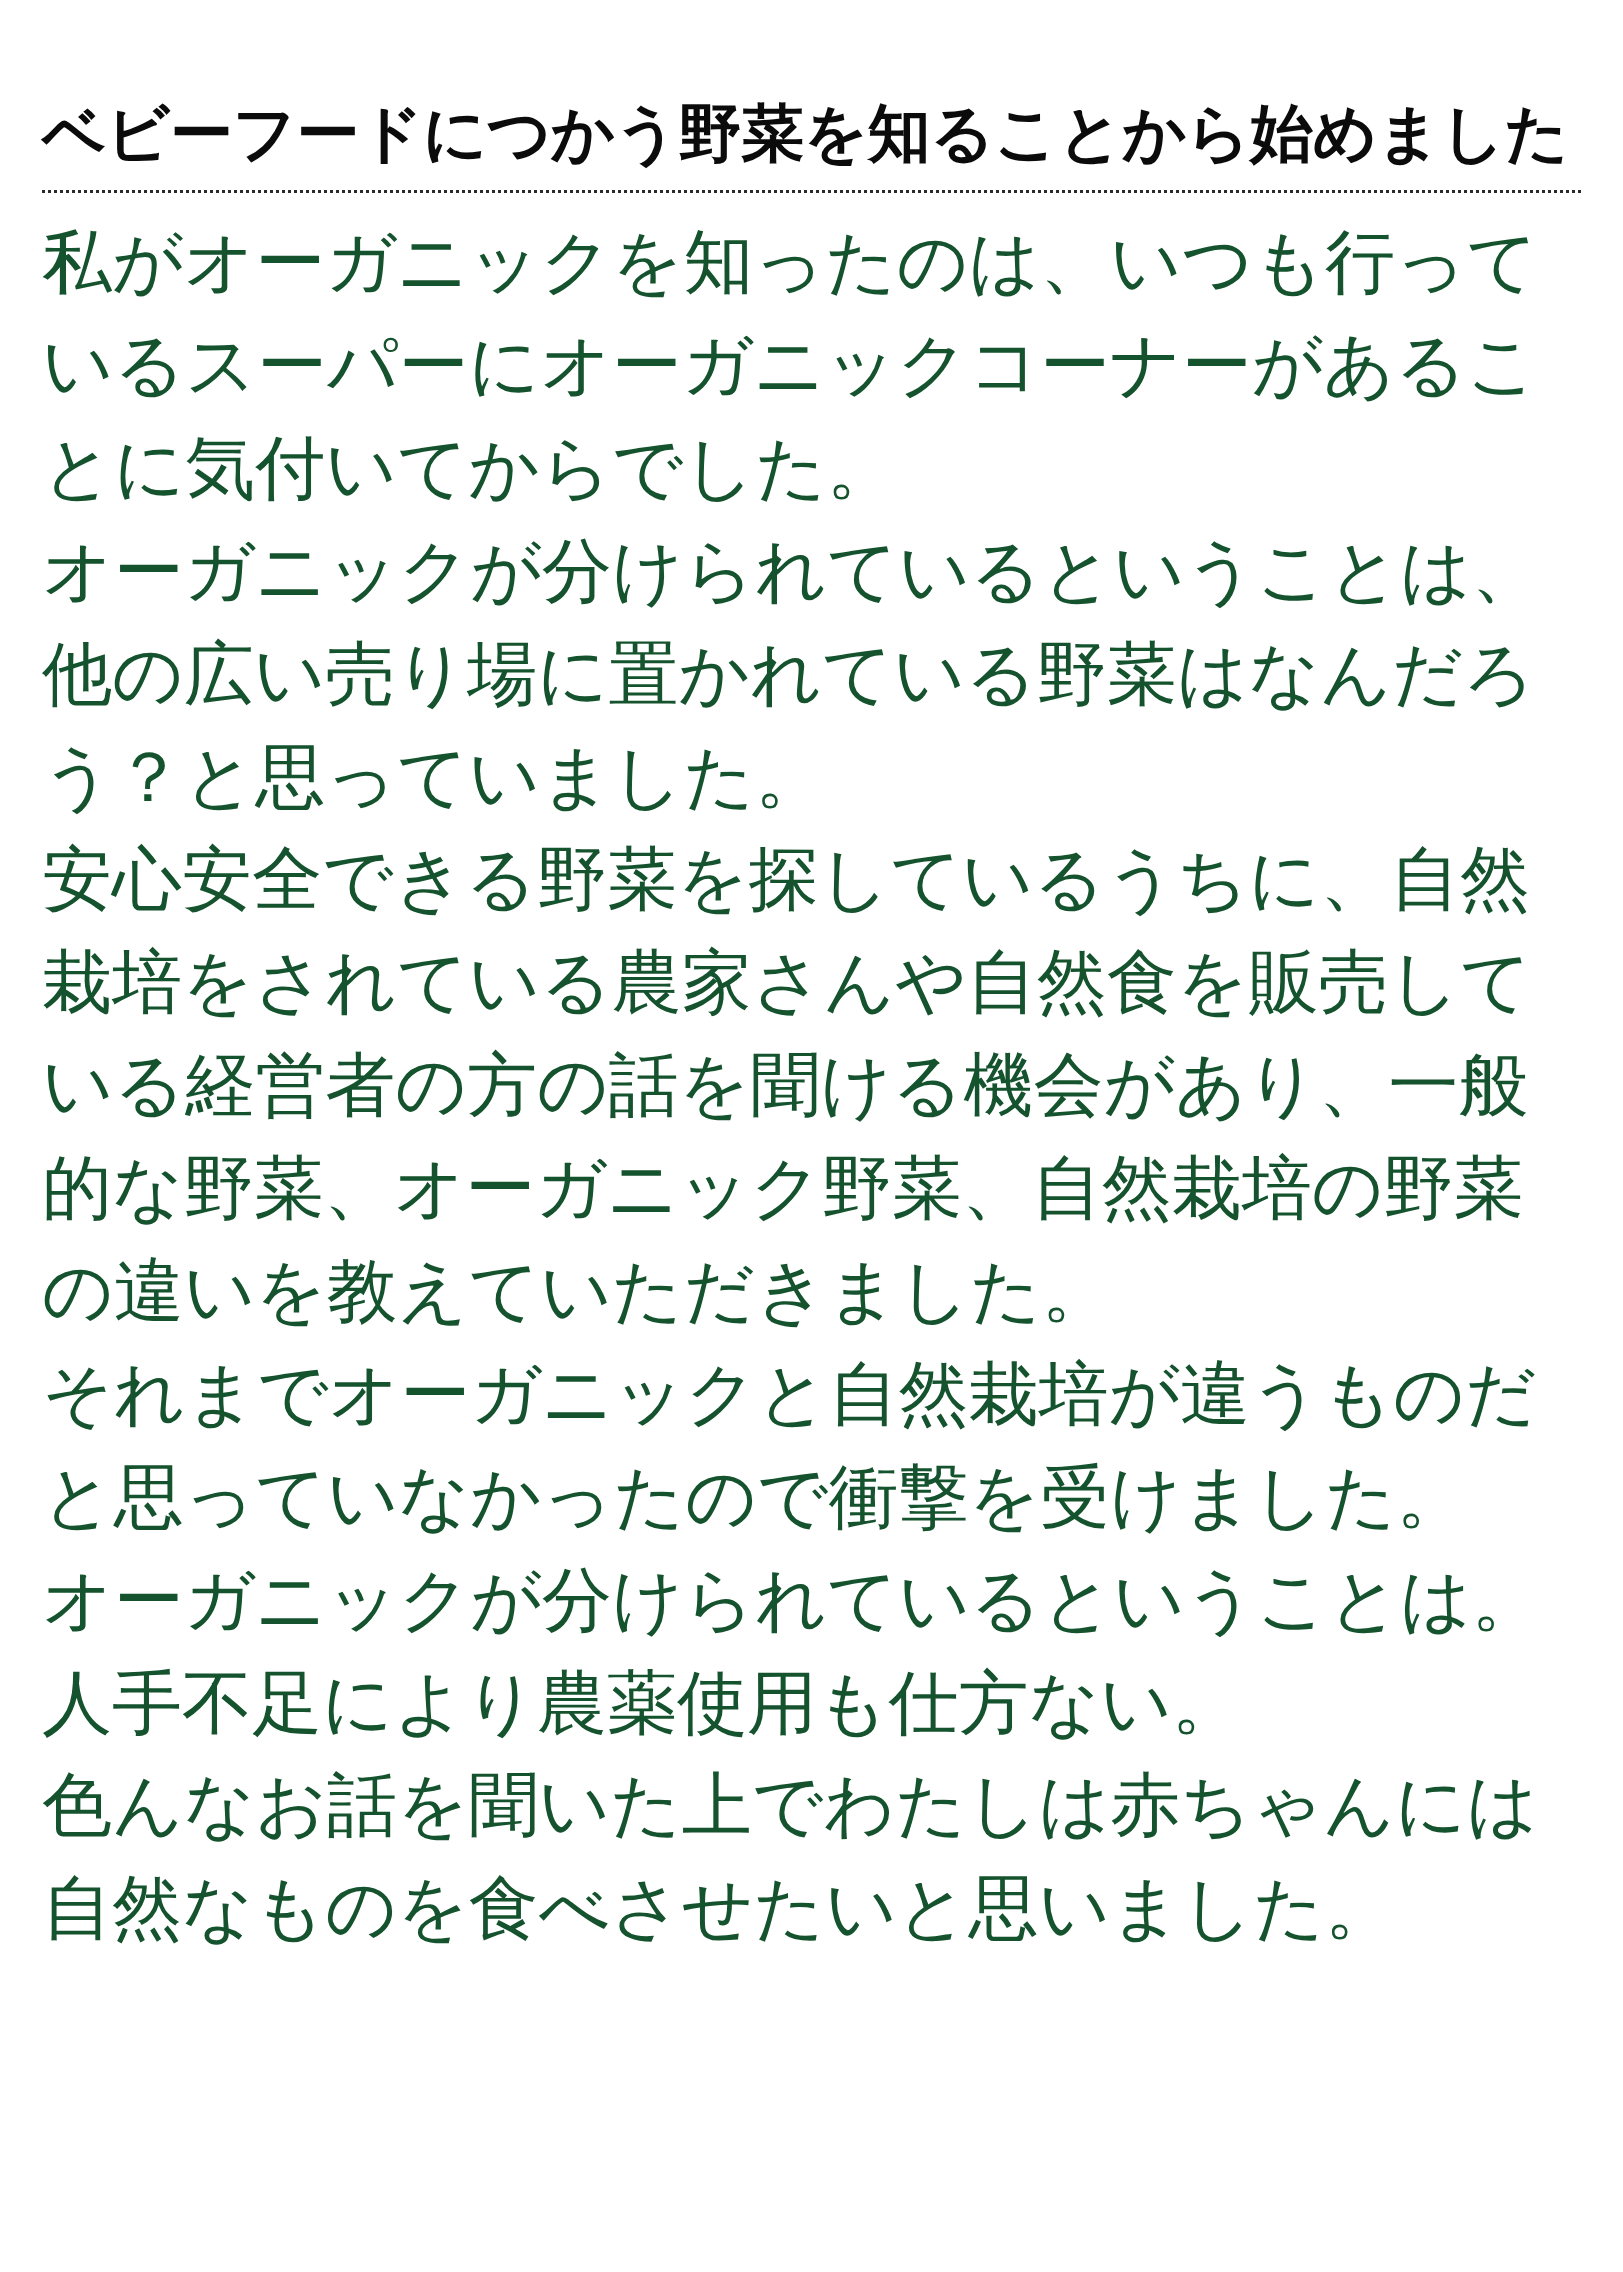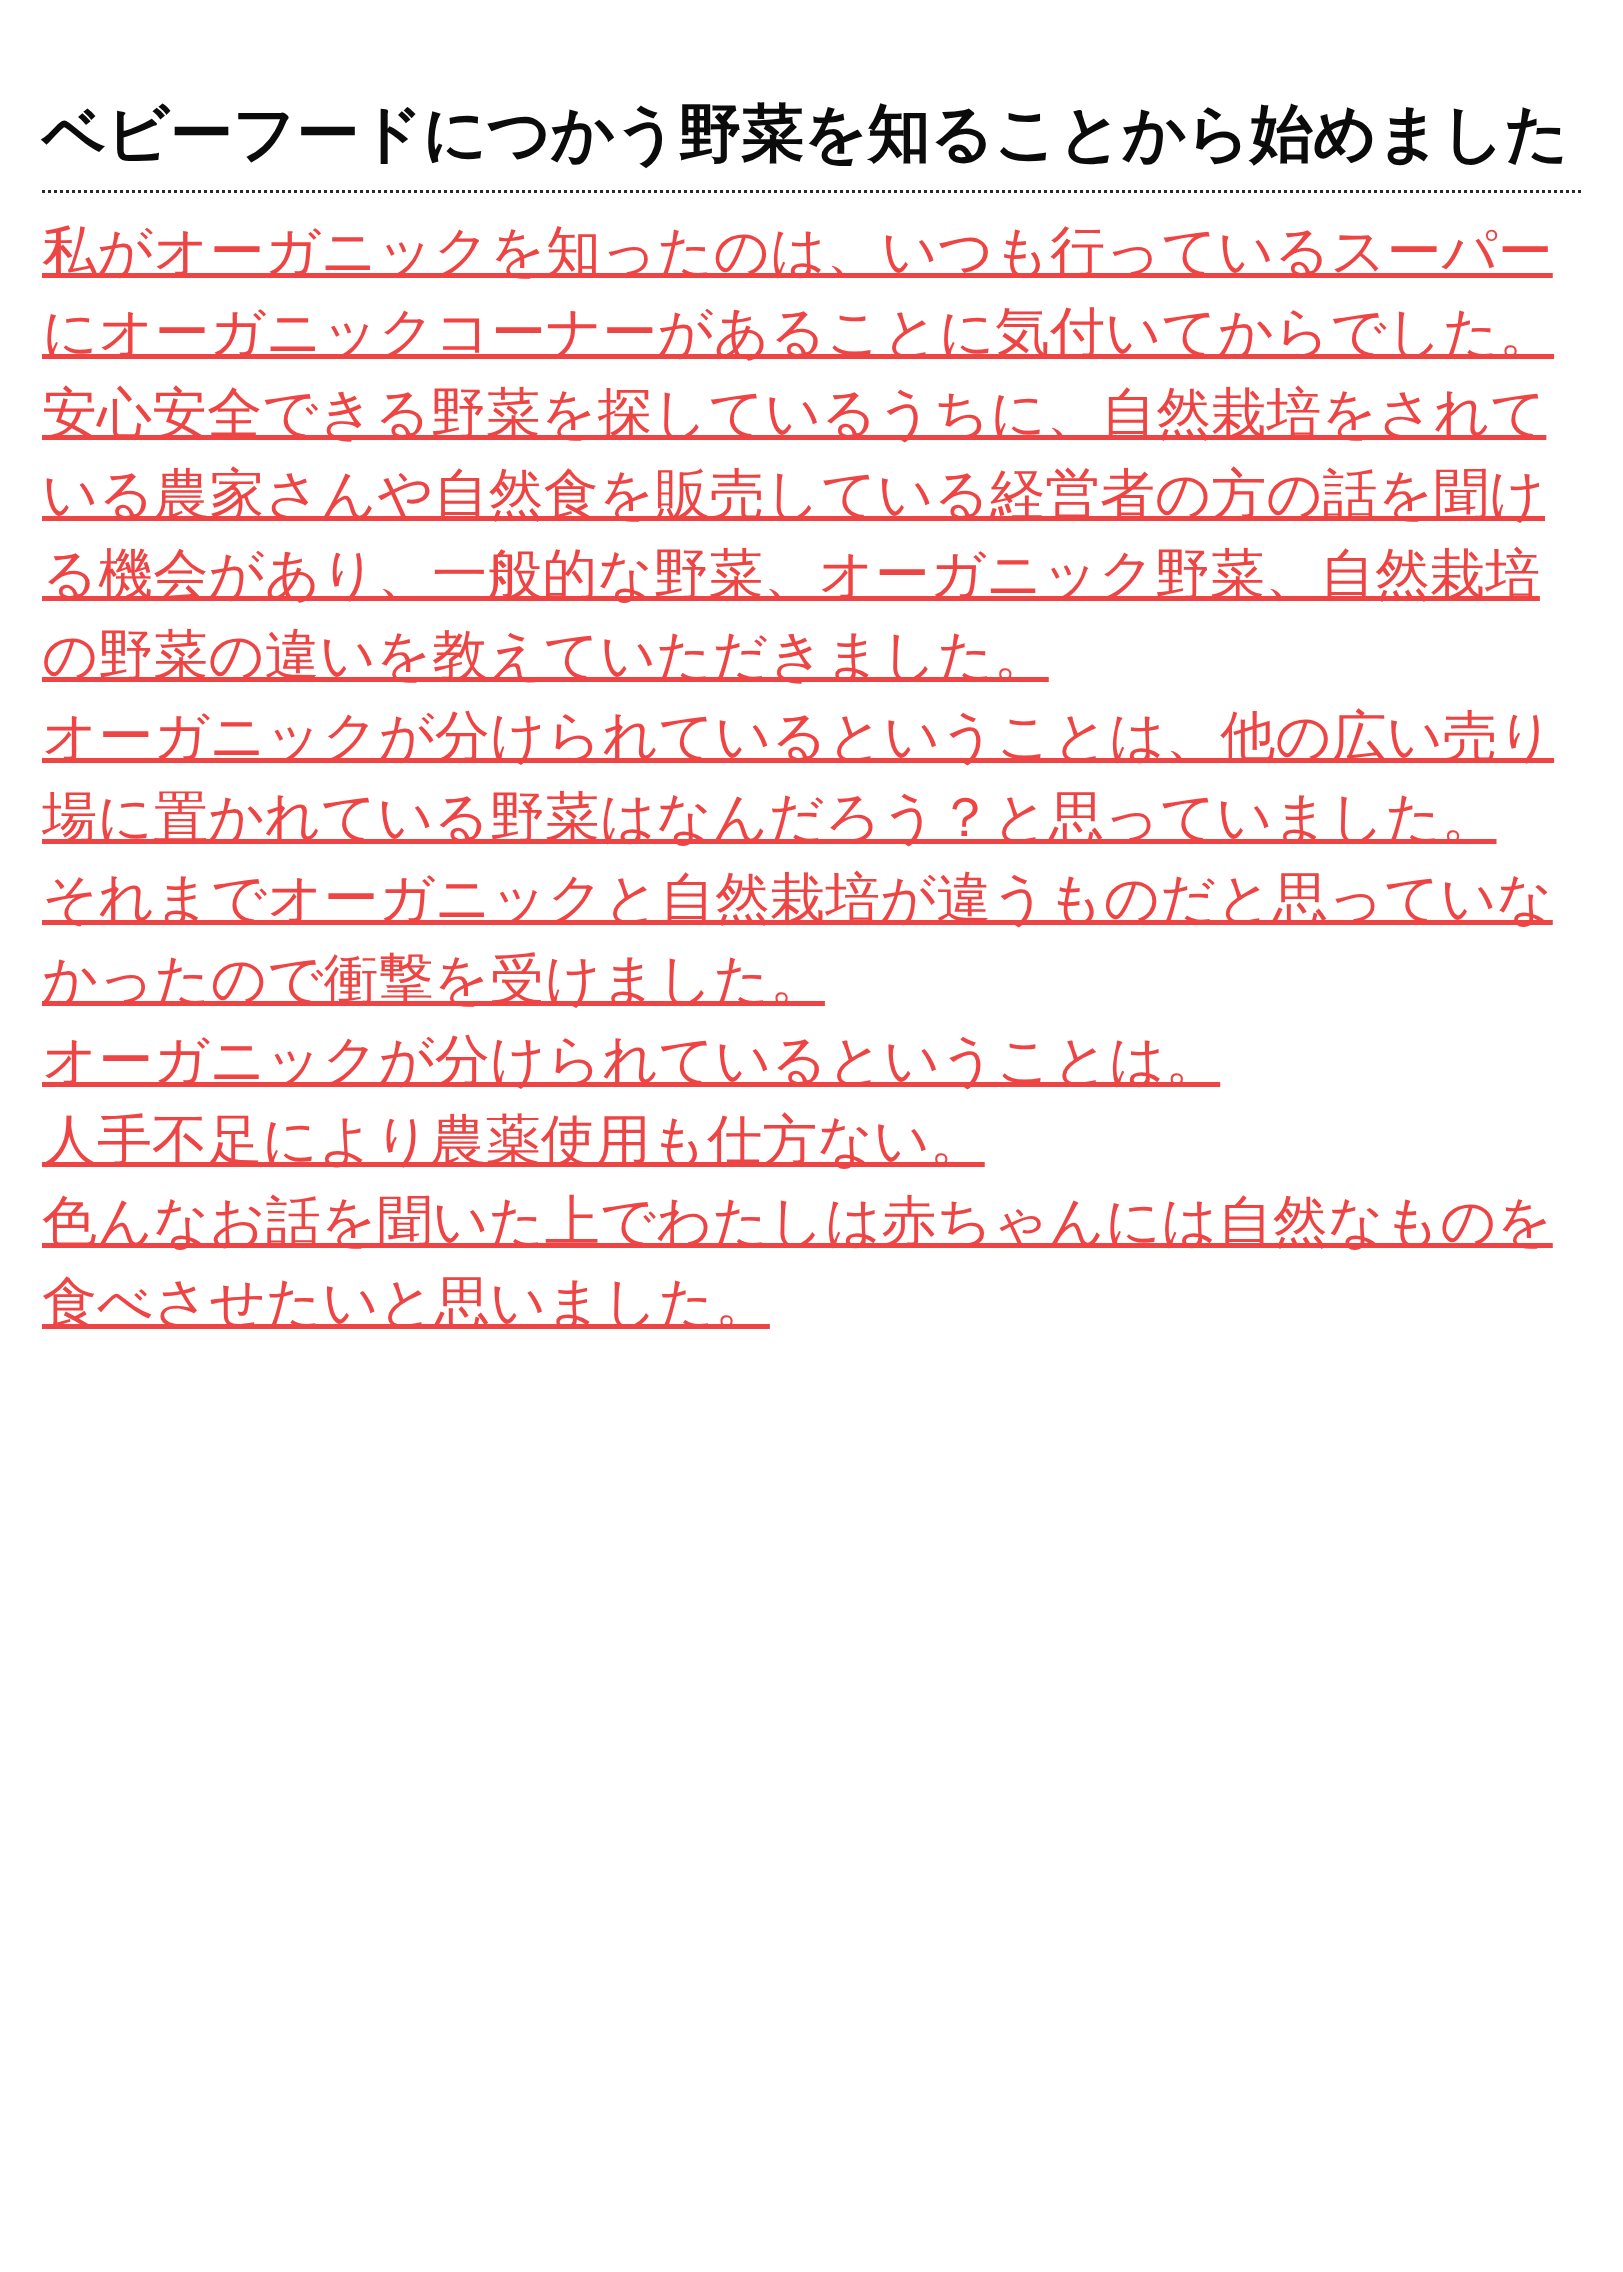--- a/index.html
+++ b/index.html
@@ -32,45 +32,44 @@
     white-space: nowrap;
   }
   .title-rule {
     height: 0;
     border: 0;
     border-top: 3.8px dotted #2a2a2a;
     margin: 0 0 18.4px 0;
     width: 100%;
   }
   .body-text {
-    font-size: 55px;
+    font-size: 70px;
     line-height: 1.47;
     font-weight: 400;
-    color: #ef4444;
+    color: #14532d;
     letter-spacing: 0px;
-    text-decoration: underline;
   }
   .para {
     margin: 0;
     text-align: left;
   }
 </style>
 </head>
 <body>
 
 <div class="page">
 
   <h1 class="doc-title">ベビーフードにつかう野菜を知ることから始めました</h1>
 
   <hr class="title-rule">
 
   <div class="body-text">
     <p class="para">私がオーガニックを知ったのは、いつも行っているスーパーにオーガニックコーナーがあることに気付いてからでした。</p>
+    <p class="para">オーガニックが分けられているということは、他の広い売り場に置かれている野菜はなんだろう？と思っていました。</p>
     <p class="para">安心安全できる野菜を探しているうちに、自然栽培をされている農家さんや自然食を販売している経営者の方の話を聞ける機会があり、一般的な野菜、オーガニック野菜、自然栽培の野菜の違いを教えていただきました。</p>
-    <p class="para">オーガニックが分けられているということは、他の広い売り場に置かれている野菜はなんだろう？と思っていました。</p>
     <p class="para">それまでオーガニックと自然栽培が違うものだと思っていなかったので衝撃を受けました。</p>
     <p class="para">オーガニックが分けられているということは。</p>
     <p class="para">人手不足により農薬使用も仕方ない。</p>
     <p class="para">色んなお話を聞いた上でわたしは赤ちゃんには自然なものを食べさせたいと思いました。</p>
   </div>
 
 </div>
 
 
 </body></html>

